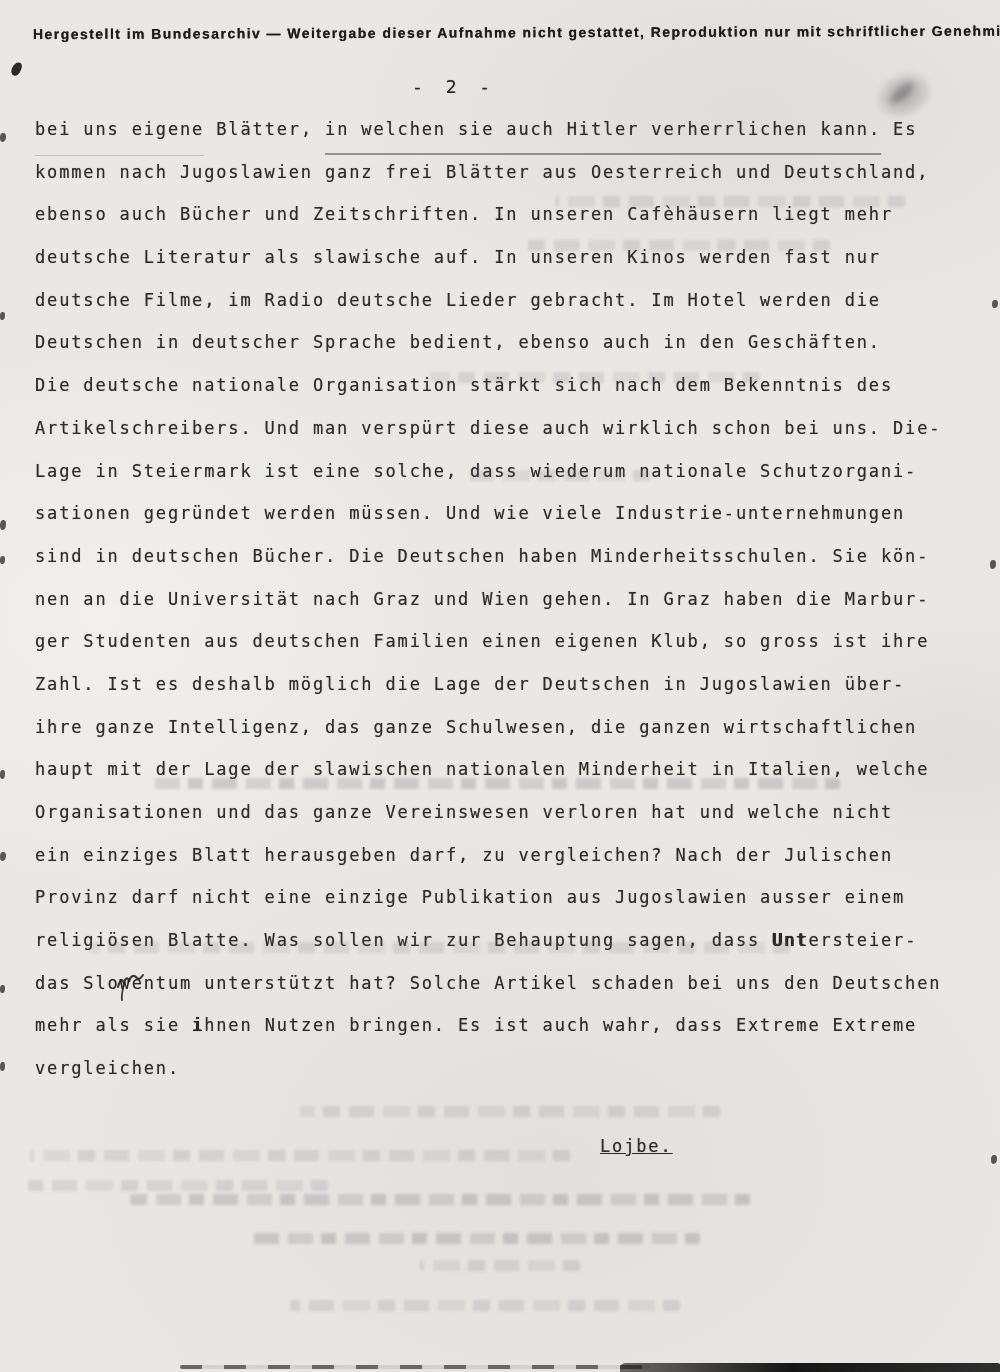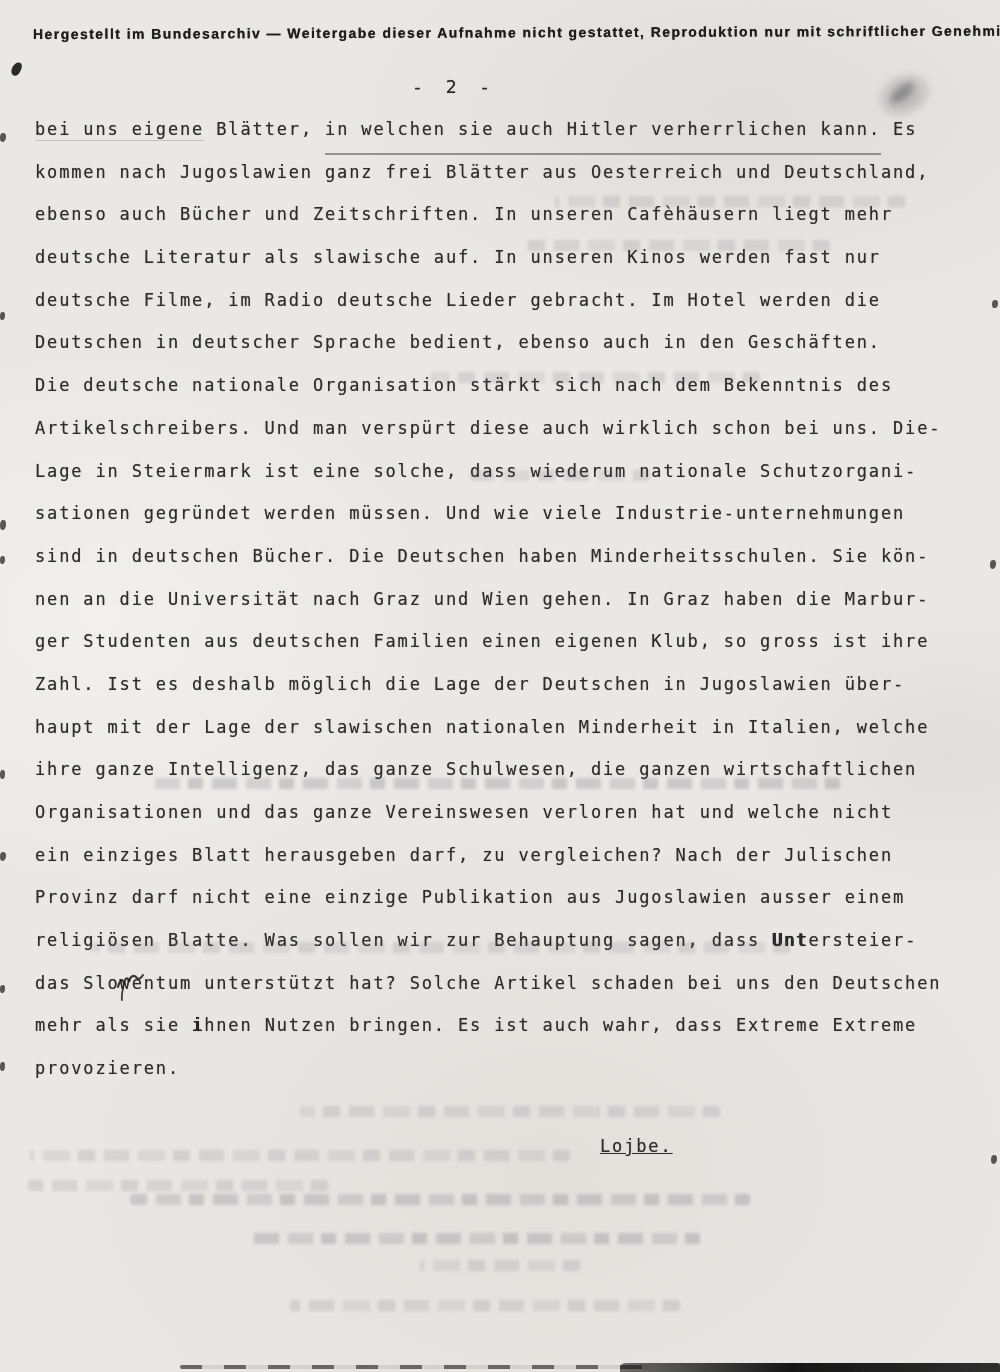--- a/index.html
+++ b/index.html
@@ -27,21 +27,21 @@
     position:absolute;top:76px;left:412px;
     font-size:18px;letter-spacing:6px;color:#2a2a2a;
     text-shadow:0 0 .8px rgba(40,40,40,.7);
   }
   .typed-body{
     position:absolute;top:119px;left:35px;width:958px;
     font-size:17px;letter-spacing:1.85px;color:#2d2d2d;
   }
   .typed-line{height:42.7px;white-space:nowrap;text-shadow:0 0 .8px rgba(50,50,50,.55);}
   .u{border-bottom:2px solid rgba(80,72,78,.55);padding-bottom:14px;}
-  .u-faint{border-bottom:1.5px solid rgba(120,112,118,.33);padding-bottom:1px;}
+  .u-faint{border-bottom:1.5px solid rgba(120,112,118,.33);padding-bottom:16px;}
   .overstrike{font-weight:normal;text-shadow:.8px 0 0 #222,-.6px 0 0 #222,0 0 1px rgba(30,30,30,.8);}
   .signature{
     position:absolute;top:1136px;left:600px;
     font-size:17px;letter-spacing:1.85px;color:#2d2d2d;
     text-shadow:0 0 .8px rgba(50,50,50,.55);
     text-decoration:underline;
   }
   
   .hand-mark{position:absolute;top:971px;left:112px;width:40px;height:30px;}
   
@@ -102,29 +102,29 @@
       <div class="typed-line"><span>deutsche Filme, im Radio deutsche Lieder gebracht. Im Hotel werden die</span></div>
       <div class="typed-line"><span>Deutschen in deutscher Sprache bedient, ebenso auch in den Geschäften.</span></div>
       <div class="typed-line"><span>Die deutsche nationale Organisation stärkt sich nach dem Bekenntnis des</span></div>
       <div class="typed-line"><span>Artikelschreibers. Und man verspürt diese auch wirklich schon bei uns. Die-</span></div>
       <div class="typed-line"><span>Lage in Steiermark ist eine solche, dass wiederum nationale Schutzorgani-</span></div>
       <div class="typed-line"><span>sationen gegründet werden müssen. Und wie viele Industrie-unternehmungen</span></div>
       <div class="typed-line"><span>sind in deutschen Bücher. Die Deutschen haben Minderheitsschulen. Sie kön-</span></div>
       <div class="typed-line"><span>nen an die Universität nach Graz und Wien gehen. In Graz haben die Marbur-</span></div>
       <div class="typed-line"><span>ger Studenten aus deutschen Familien einen eigenen Klub, so gross ist ihre</span></div>
       <div class="typed-line"><span>Zahl. Ist es deshalb möglich die Lage der Deutschen in Jugoslawien über-</span></div>
+      <div class="typed-line"><span>ihre ganze Intelligenz, das ganze Schulwesen, die ganzen wirtschaftlichen</span></div>
       <div class="typed-line"><span>haupt mit der Lage der slawischen nationalen Minderheit in Italien, welche</span></div>
-      <div class="typed-line"><span>ihre ganze Intelligenz, das ganze Schulwesen, die ganzen wirtschaftlichen</span></div>
       <div class="typed-line"><span>Organisationen und das ganze Vereinswesen verloren hat und welche nicht</span></div>
       <div class="typed-line"><span>ein einziges Blatt herausgeben darf, zu vergleichen? Nach der Julischen</span></div>
       <div class="typed-line"><span>Provinz darf nicht eine einzige Publikation aus Jugoslawien ausser einem</span></div>
       <div class="typed-line"><span>religiösen Blatte. Was sollen wir zur Behauptung sagen, dass </span><span class="overstrike">Unt</span><span>ersteier-</span></div>
       <div class="typed-line"><span>das Slowentum unterstützt hat? Solche Artikel schaden bei uns den Deutschen</span></div>
       <div class="typed-line"><span>mehr als sie </span><span class="overstrike">i</span><span>hnen Nutzen bringen. Es ist auch wahr, dass Extreme Extreme</span></div>
-      <div class="typed-line"><span>provozieren.</span></div>
+      <div class="typed-line"><span>vergleichen.</span></div>
     </div>
 
   <div class="hand-mark">
     <svg width="40" height="30" viewBox="0 0 40 30">
       <path d="M6,16 C8,8 11,7 12,13 C13,7 16,5 17,11 C18,5 22,3 25,7 C27,9 29,7 31,4" fill="none" stroke="#1f1f1f" stroke-width="2.1" stroke-linecap="round" opacity=".88"></path>
       <path d="M12,13 C11,18 9,24 10,29" fill="none" stroke="#1f1f1f" stroke-width="1.8" stroke-linecap="round" opacity=".85"></path>
     </svg>
   </div>
 
   <div class="signature">Lojbe.</div>

